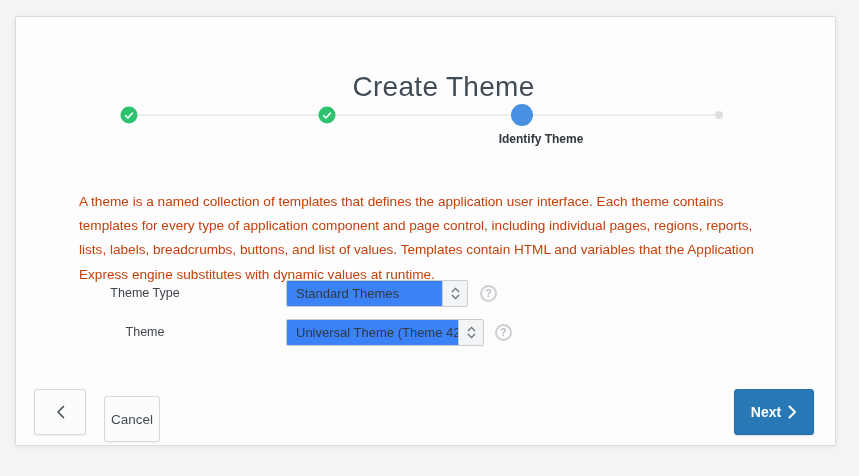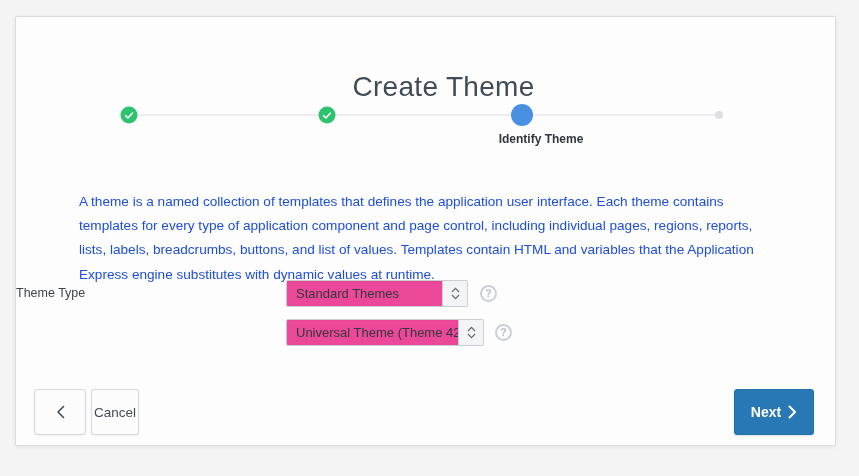--- a/index.html
+++ b/index.html
@@ -45,33 +45,33 @@
     position: absolute; left: 506px; top: 115px;
     transform: translateX(-50%);
     font-size: 12px; font-weight: 700; color: #30363c;
     white-space: nowrap;
     padding-left: 38px;
   }
   .description {
     position: absolute; left: 63px; top: 159px;
     width: 680px;
     font-size: 13.6px; line-height: 24.4px;
-    color: #1d4ed8;
+    color: #c2410c;
   }
   .field-row { position: absolute; left: 0; width: 100%; height: 27px; }
   .row-theme-type { top: 263px; }
   .row-theme { top: 302px; }
   .field-label {
     position: absolute; left: 0; width: 258px;
-    text-align: left; line-height: 27px;
+    text-align: center; line-height: 27px;
     font-size: 12.5px; color: #3f444c;
   }
   .select {
     position: absolute; left: 270px; top: 0; height: 27px;
-    background: #ec4899;
+    background: #3b82f6;
     border: 1px solid #c9cdd2; border-radius: 2px;
     display: flex; cursor: default;
     box-shadow: inset 0 1px 1px rgba(0,0,0,0.03);
   }
   .w-theme-type { width: 182px; }
   .w-theme { width: 198px; }
   .select-value {
     flex: 1; padding: 0 8px 0 9px;
     font-size: 13px; line-height: 25px; color: #33383e;
     white-space: nowrap; overflow: hidden;
@@ -99,21 +99,21 @@
     display: flex; align-items: center; justify-content: center;
     cursor: pointer;
   }
   .btn-secondary {
     background: #fcfcfd;
     border: 1px solid #d5d8dc;
     box-shadow: 0 1px 2px rgba(0,0,0,0.05);
     color: #454c55;
   }
   .btn-back { left: 18px; width: 52px; }
-  .btn-cancel { left: 75px; width: 48px; font-size: 13.5px; }
+  .btn-cancel { left: 88px; width: 56px; font-size: 13.5px; margin-top: 7px; }
   .btn-next {
     right: 21px; width: 80px;
     background: #2878b5;
     border: 1px solid #2270ab;
     box-shadow: 0 1px 2px rgba(0,0,0,0.12);
     color: #ffffff; font-size: 14px; font-weight: 700;
     gap: 7px;
   }
   svg { display: block; }
 </style>
@@ -157,20 +157,21 @@
           </svg>
         <svg width="9" height="6" viewBox="0 0 9 6">
             <path d="M1 1 L4.5 4.6 L8 1" stroke="#676e76" stroke-width="1.3" fill="none"></path>
           </svg>
       </span>
     </div>
     <span class="help help-theme-type">?</span>
   </div>
 
   <div class="field-row row-theme">
+    <label class="field-label">Theme</label>
     <div class="select w-theme">
       <span class="select-value">Universal Theme (Theme 42)</span>
       <span class="select-spinner">
         <svg width="9" height="6" viewBox="0 0 9 6">
             <path d="M1 5 L4.5 1.4 L8 5" stroke="#676e76" stroke-width="1.3" fill="none"></path>
           </svg>
         <svg width="9" height="6" viewBox="0 0 9 6">
             <path d="M1 1 L4.5 4.6 L8 1" stroke="#676e76" stroke-width="1.3" fill="none"></path>
           </svg>
       </span>

